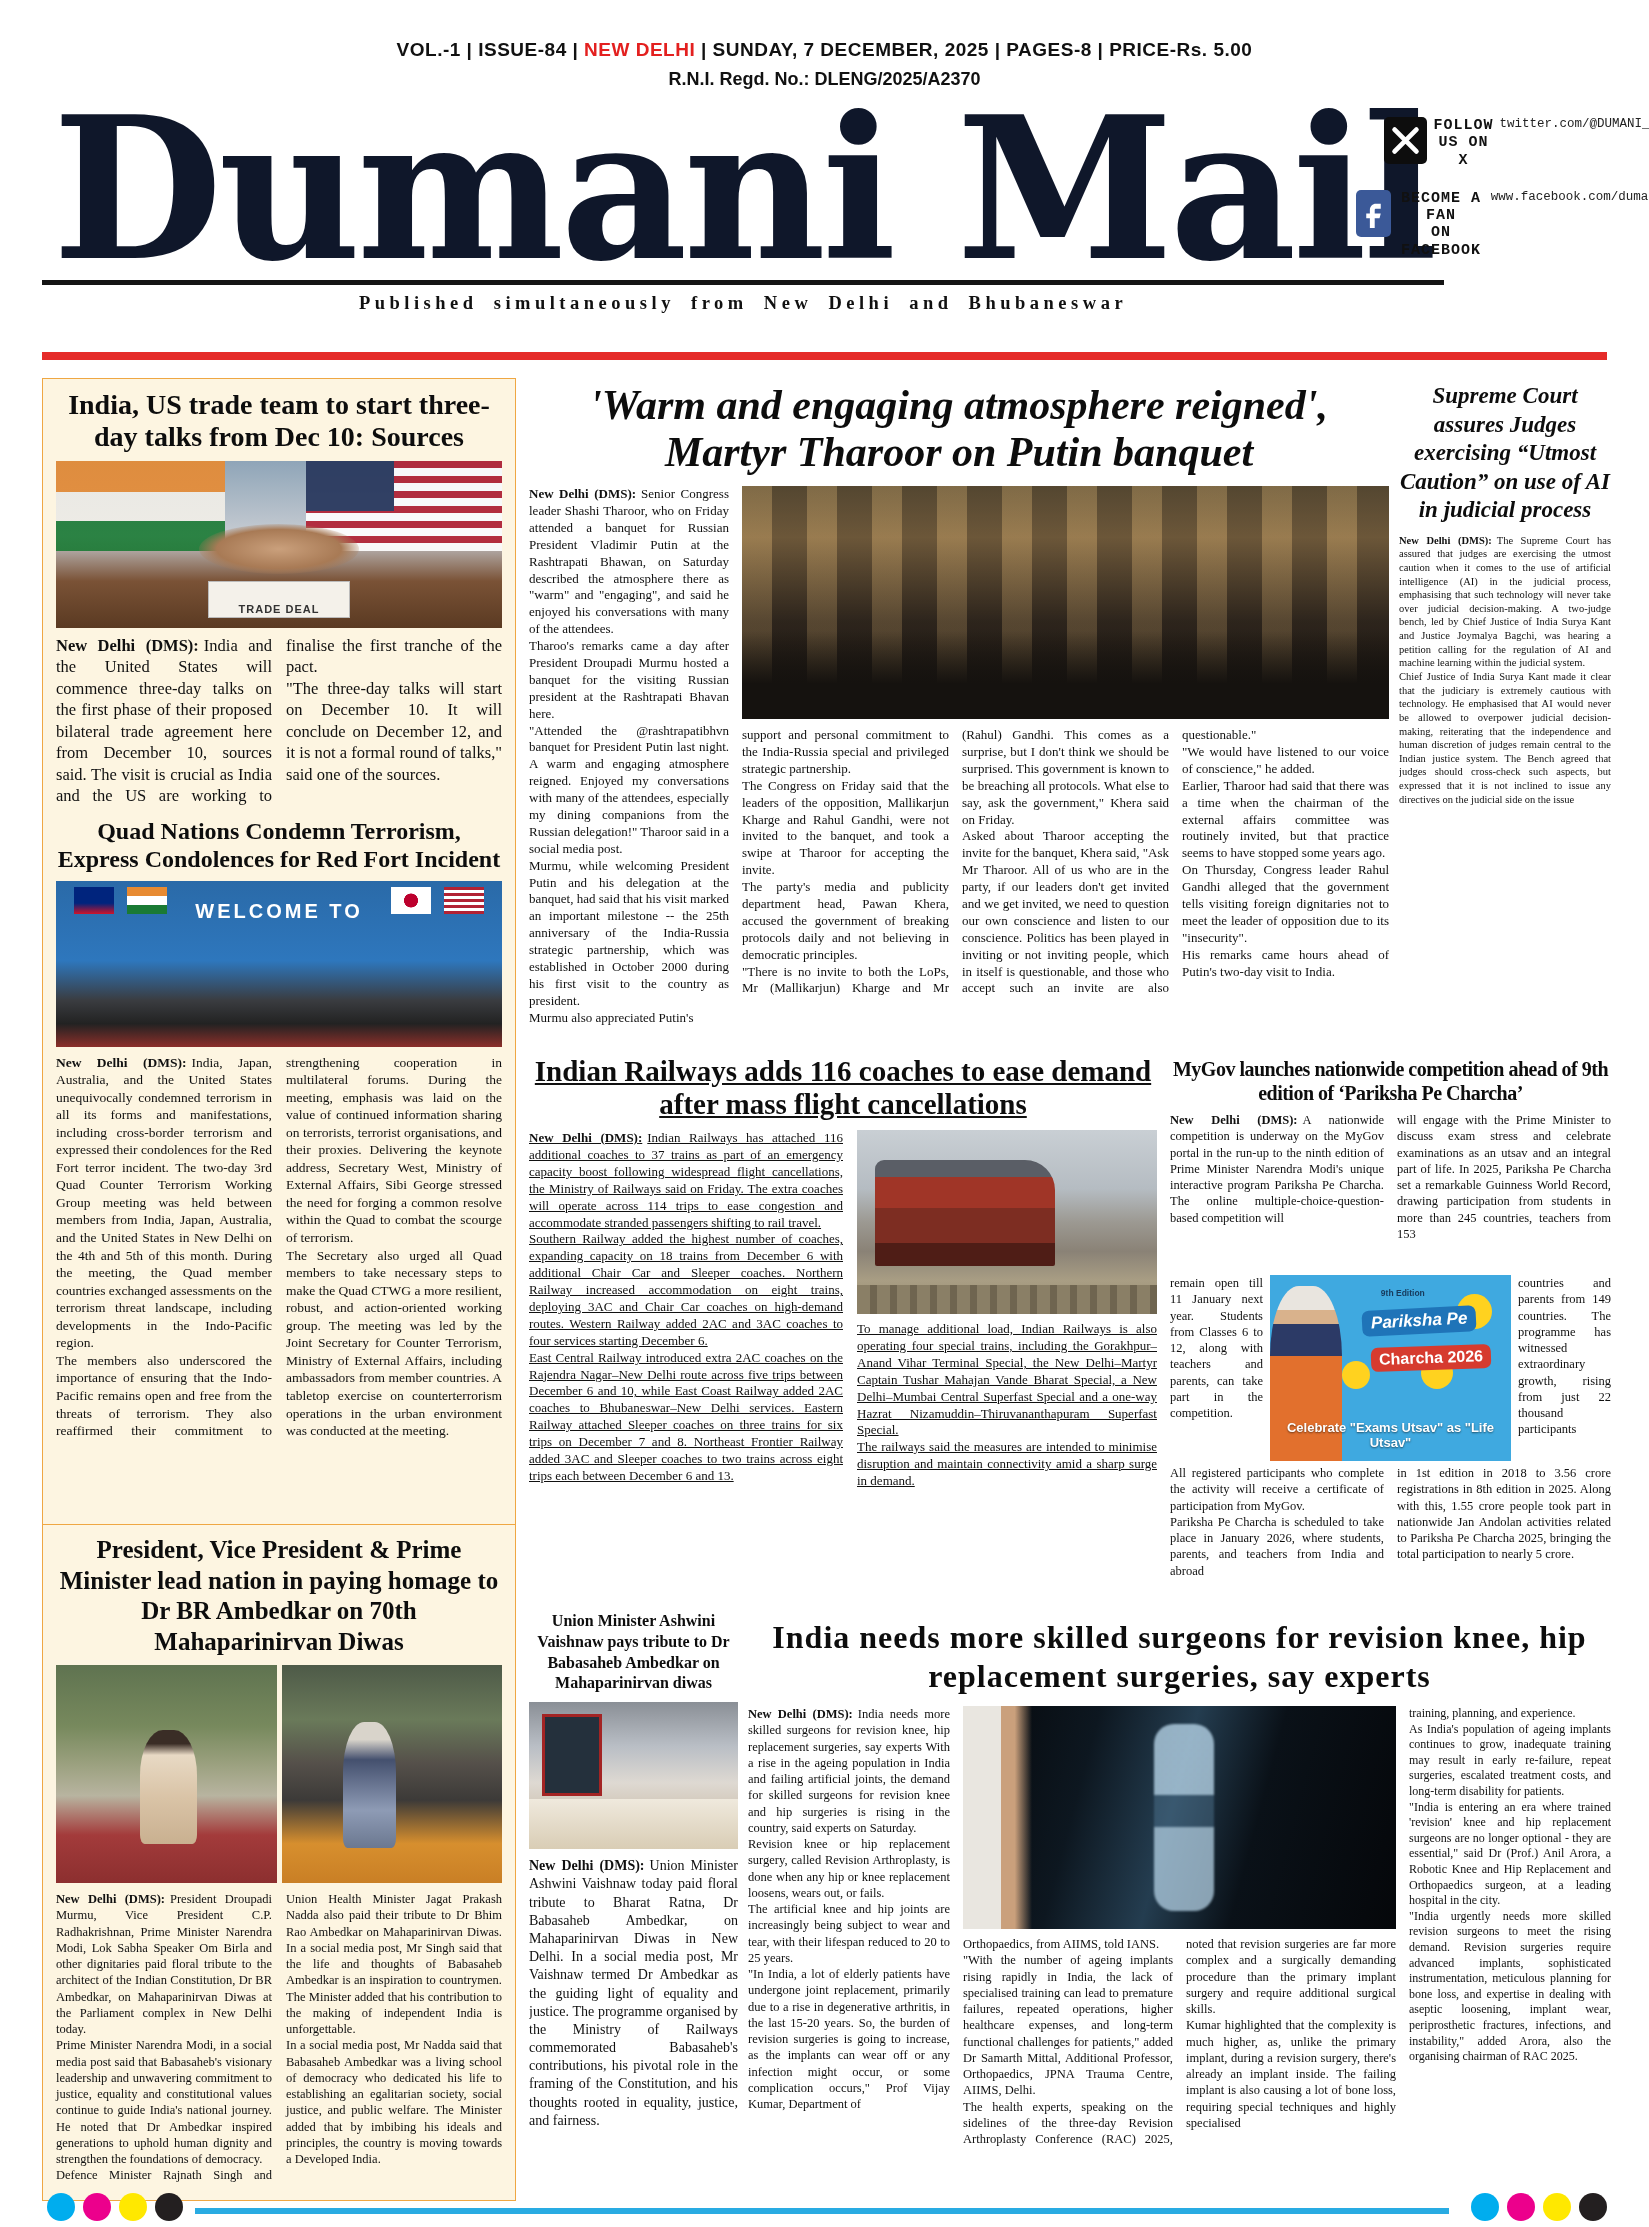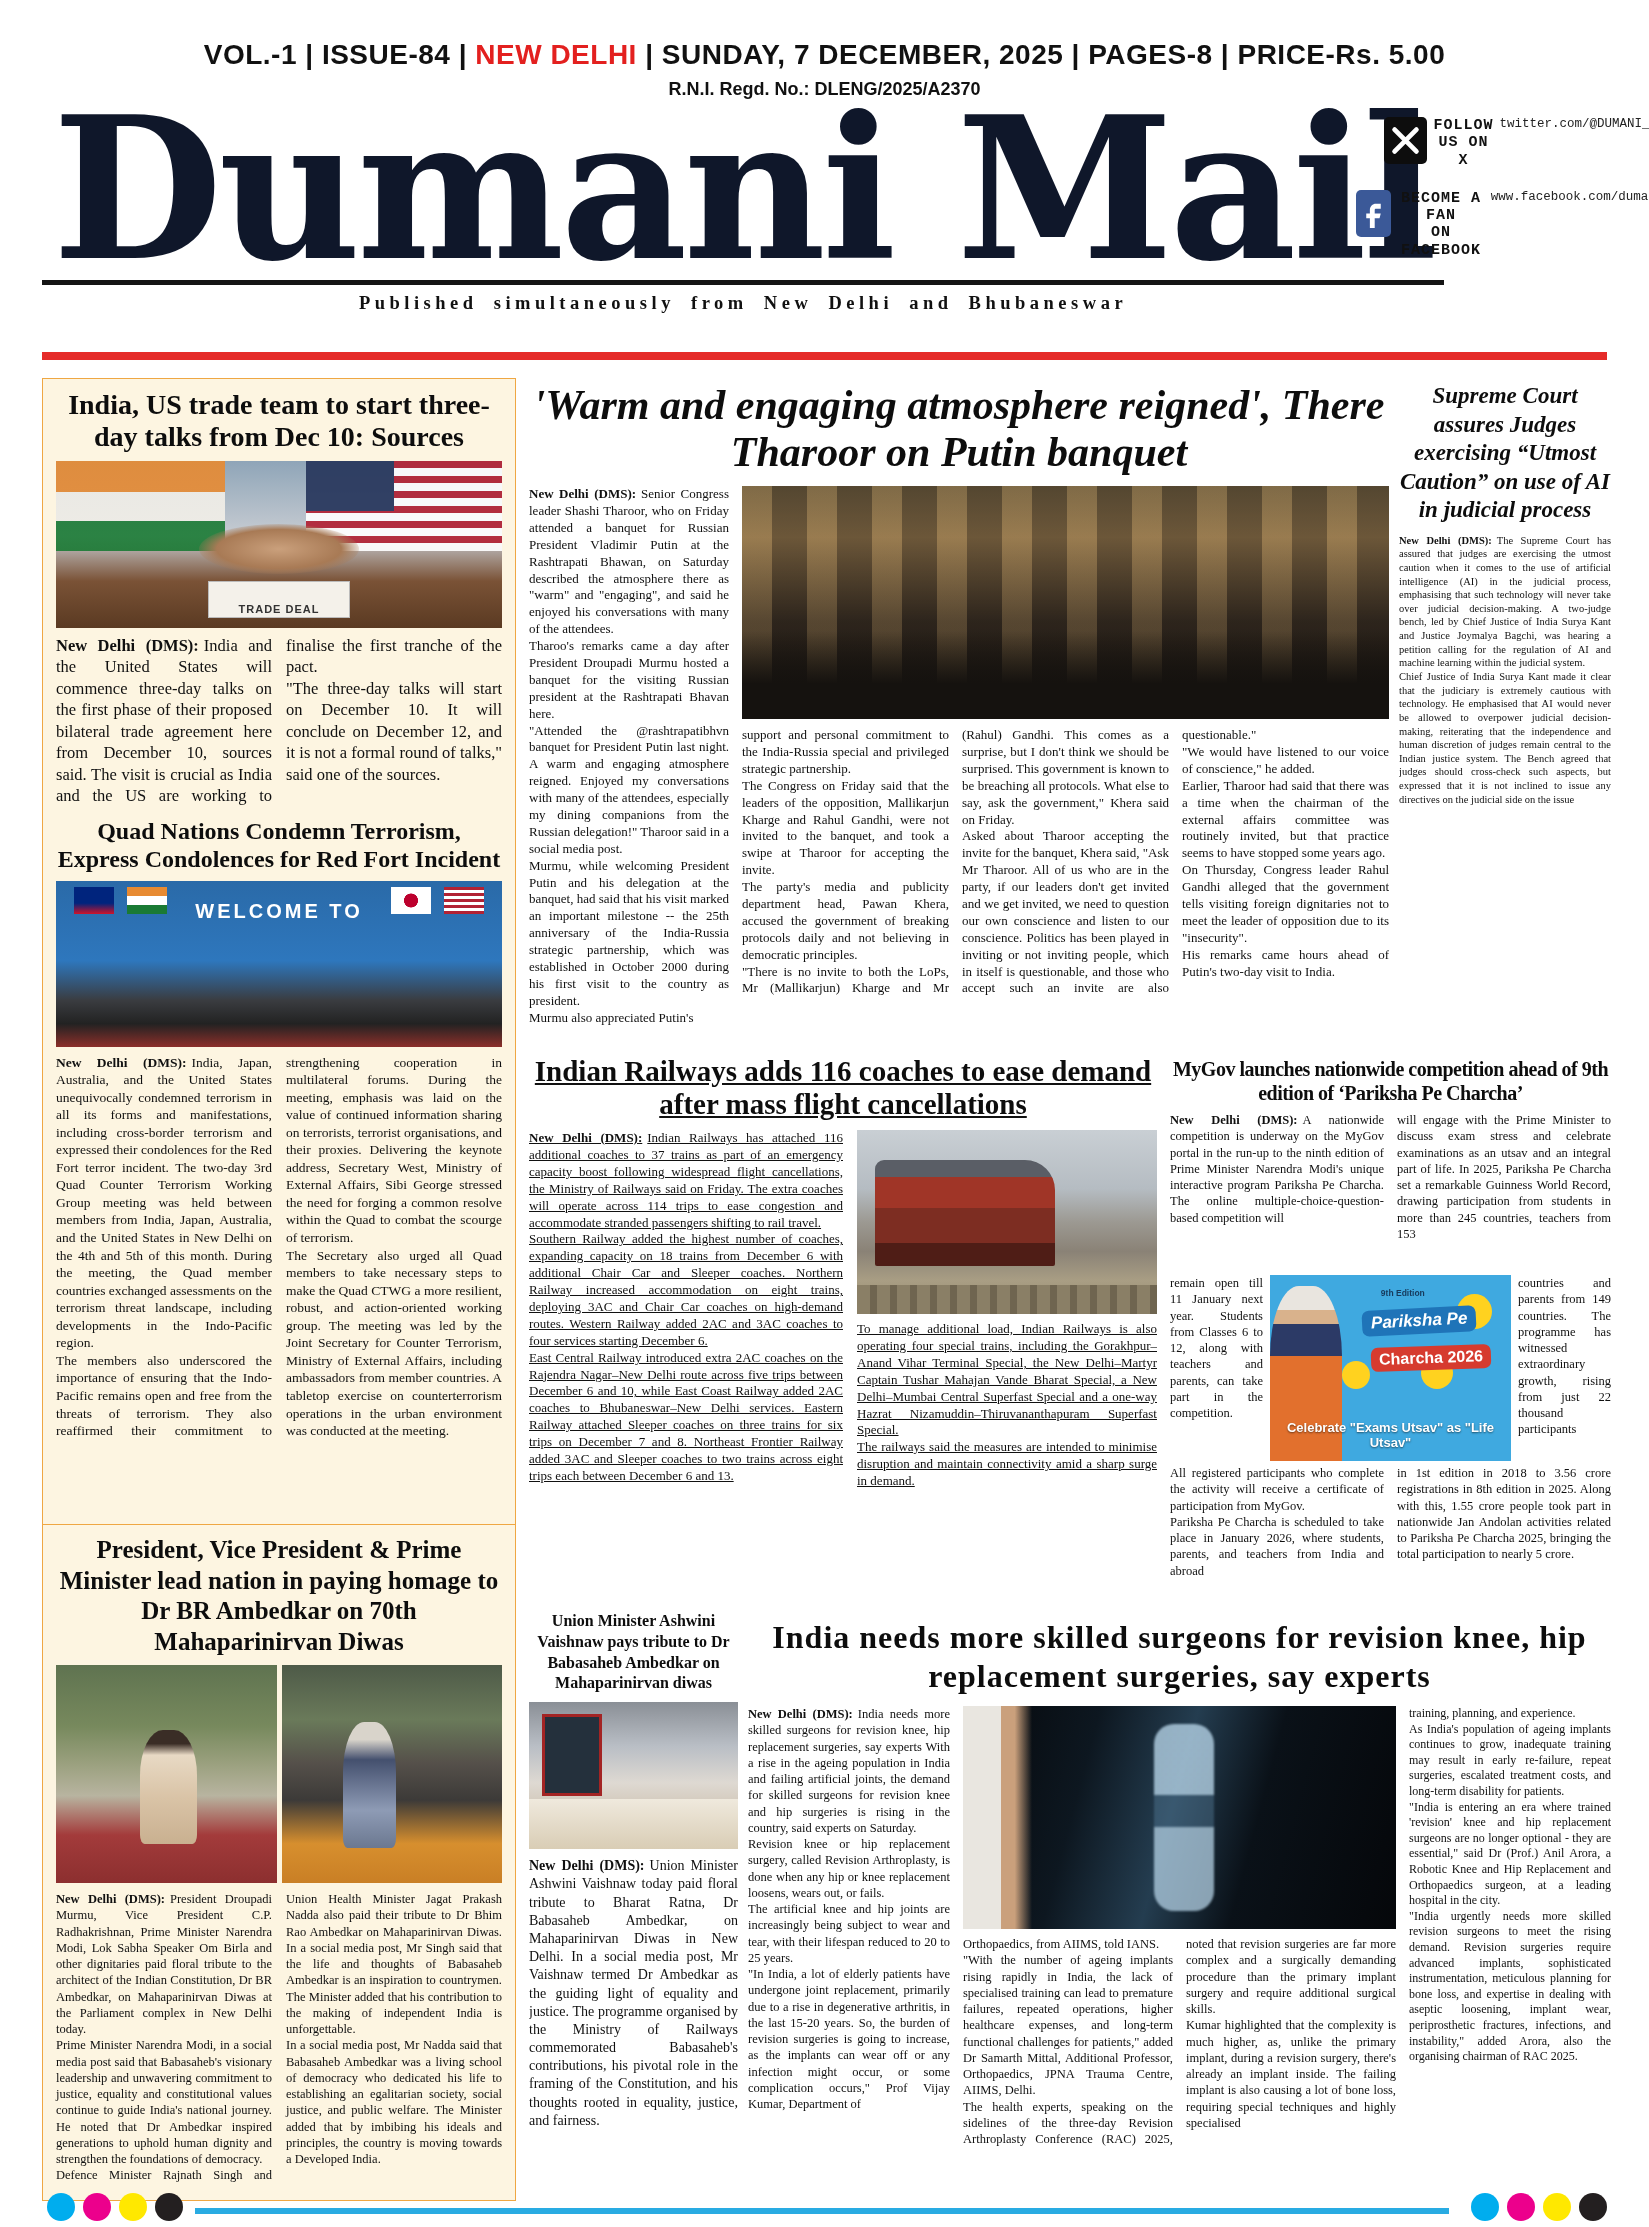--- a/index.html
+++ b/index.html
@@ -1,21 +1,21 @@
 <!DOCTYPE html>
 <html style="font-size:8px"><head>
 <meta charset="utf-8">
 <style>
   html,body{margin:0;padding:0;background:#ffffff;}
   #page{position:relative;width:1649px;height:2227px;background:#ffffff;overflow:hidden;
         font-family:"Liberation Serif",serif;color:#111;}
   
   #topbar{position:absolute;left:0;top:39px;width:100%;text-align:center;
           font-family:"Liberation Sans",sans-serif;font-weight:bold;}
-  #topbar .volline{font-size:28px;letter-spacing:0.5px;}
+  #topbar .volline{font-size:19px;letter-spacing:0.5px;}
   #topbar .volline .red{color:#e3201f;}
   #topbar .rni{font-size:18px;margin-top:8px;}
   
   #masthead{position:absolute;left:42px;top:107px;width:1565px;height:239px;}
   .mast-center{position:absolute;left:0;top:0;width:1402px;}
   .mast-title{margin:0;font-family:"DejaVu Serif",serif;font-weight:bold;color:#0f172a;
               font-size:196px;line-height:0.84;text-align:center;letter-spacing:-4px;}
   .mast-rule{height:5px;background:#141414;margin-top:8px;}
   .mast-tagline{margin-top:8px;text-align:center;font-weight:bold;font-size:18.5px;
                 letter-spacing:4.5px;word-spacing:7px;}
@@ -230,21 +230,21 @@
       <div class="photo photo-amb1"></div>
       <div class="photo photo-amb2"></div>
     </div>
     <div class="bt amb-body"><b class="dl">New Delhi (DMS):</b><span>President Droupadi Murmu, Vice President C.P. Radhakrishnan, Prime Minister Narendra Modi, Lok Sabha Speaker Om Birla and other dignitaries paid floral tribute to the architect of the Indian Constitution, Dr BR Ambedkar, on Mahaparinirvan Diwas at the Parliament complex in New Delhi today.
 Prime Minister Narendra Modi, in a social media post said that Babasaheb's visionary leadership and unwavering commitment to justice, equality and constitutional values continue to guide India's national journey. He noted that Dr Ambedkar inspired generations to uphold human dignity and strengthen the foundations of democracy.
 Defence Minister Rajnath Singh and Union Health Minister Jagat Prakash Nadda also paid their tribute to Dr Bhim Rao Ambedkar on Mahaparinirvan Diwas. In a social media post, Mr Singh said that the life and thoughts of Babasaheb Ambedkar is an inspiration to countrymen. The Minister added that his contribution to the making of independent India is unforgettable.
 In a social media post, Mr Nadda said that Babasaheb Ambedkar was a living school of democracy who dedicated his life to establishing an egalitarian society, social justice, and public welfare. The Minister added that by imbibing his ideals and principles, the country is moving towards a Developed India.</span></div>
   </section>
 
   <section id="sec-tharoor" class="region">
-    <h2 class="tharoor-head">'Warm and engaging atmosphere reigned', There Tharoor on Putin banquet</h2>
+    <h2 class="tharoor-head">'Warm and engaging atmosphere reigned', Martyr Tharoor on Putin banquet</h2>
     <div class="tharoor-cols">
       <div class="bt tharoor-lead"><b class="dl">New Delhi (DMS):</b><span>Senior Congress leader Shashi Tharoor, who on Friday attended a banquet for Russian President Vladimir Putin at the Rashtrapati Bhawan, on Saturday described the atmosphere there as "warm" and "engaging", and said he enjoyed his conversations with many of the attendees.
 Tharoo's remarks came a day after President Droupadi Murmu hosted a banquet for the visiting Russian president at the Rashtrapati Bhavan here.
 "Attended the @rashtrapatibhvn banquet for President Putin last night. A warm and engaging atmosphere reigned. Enjoyed my conversations with many of the attendees, especially my dining companions from the Russian delegation!" Tharoor said in a social media post.
 Murmu, while welcoming President Putin and his delegation at the banquet, had said that his visit marked an important milestone -- the 25th anniversary of the India-Russia strategic partnership, which was established in October 2000 during his first visit to the country as president.
 Murmu also appreciated Putin's</span></div>
       <div class="tharoor-right">
         <div class="photo photo-tharoor"></div>
         <div class="bt tharoor-rest"><span>support and personal commitment to the India-Russia special and privileged strategic partnership.
 The Congress on Friday said that the leaders of the opposition, Mallikarjun Kharge and Rahul Gandhi, were not invited to the banquet, and took a swipe at Tharoor for accepting the invite.

